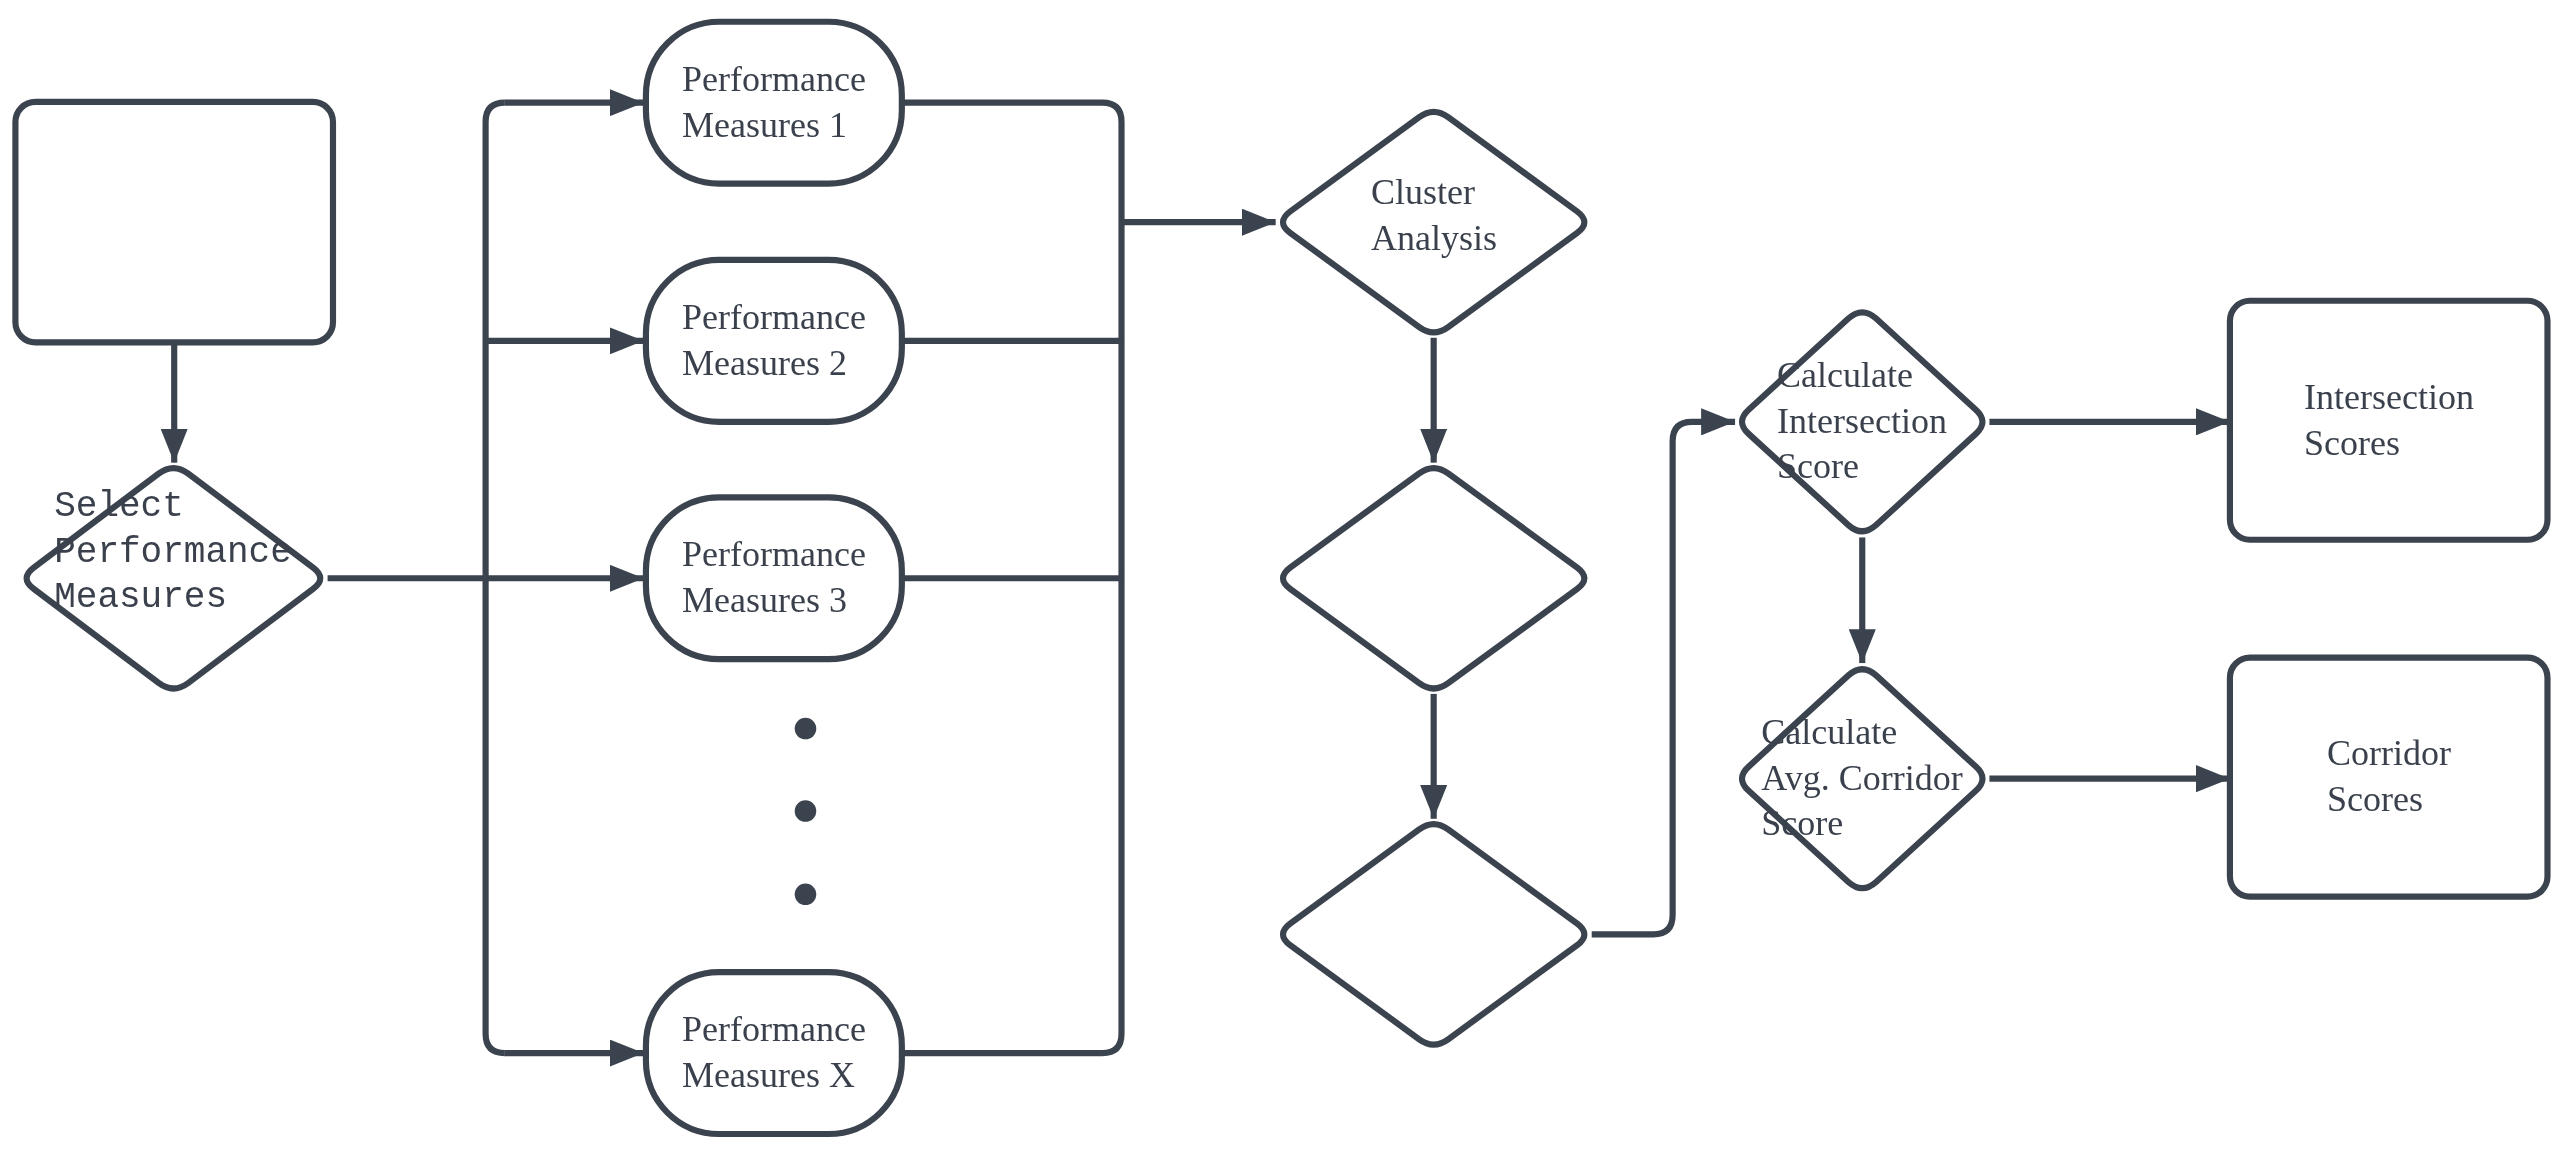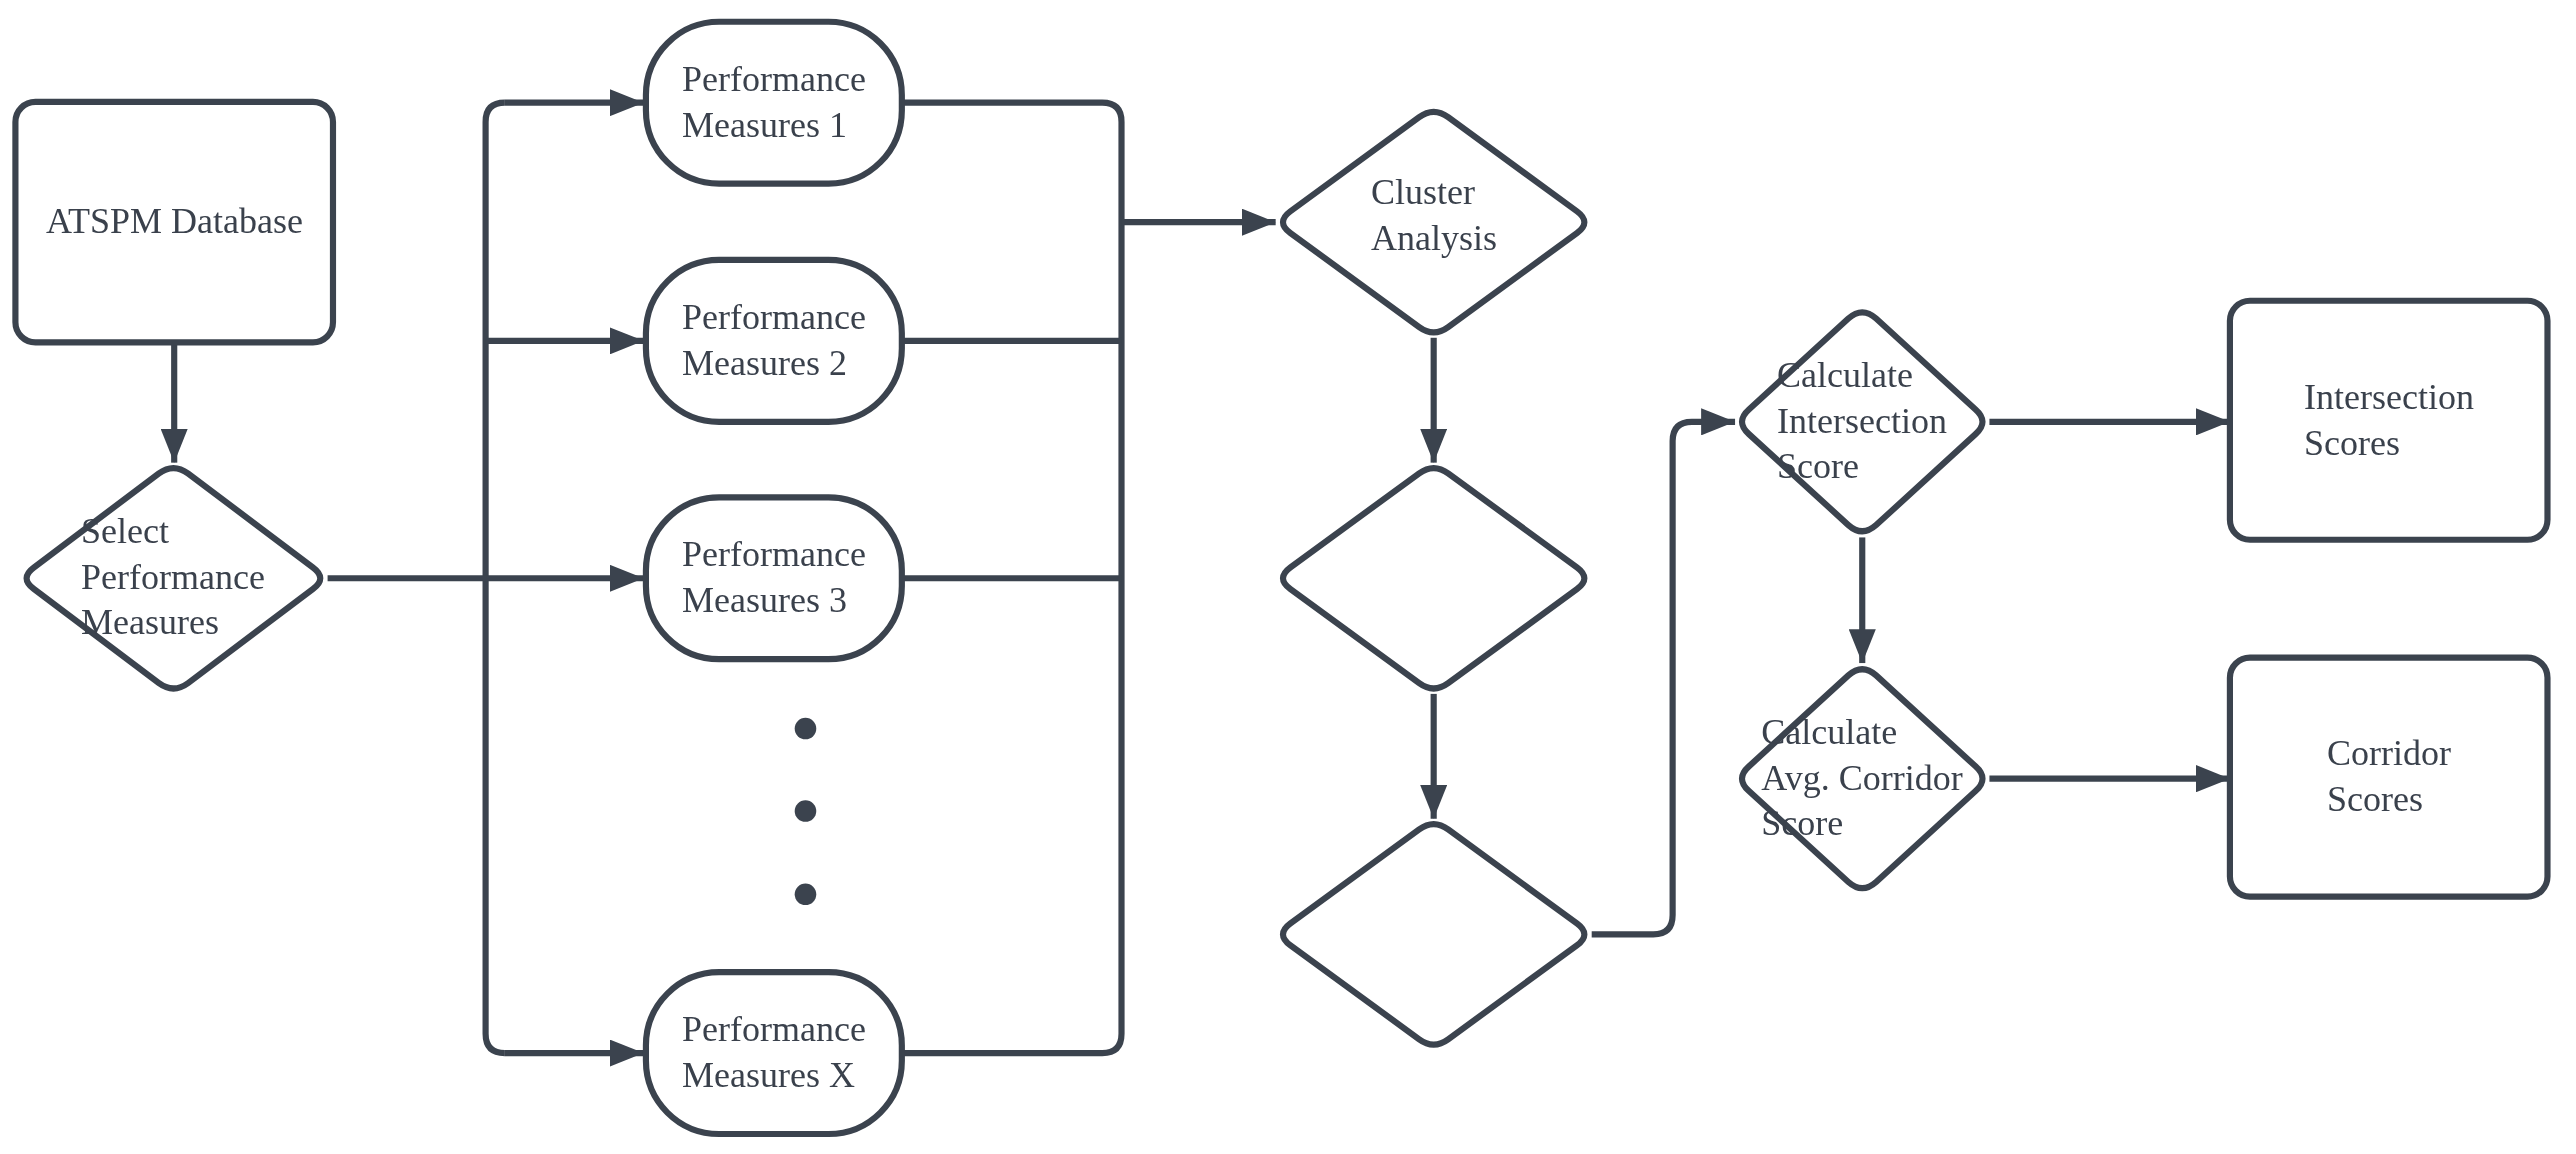--- a/index.html
+++ b/index.html
@@ -83,23 +83,22 @@
     <path class="shape" d="M 1841 614 Q 1860 600 1879 614 L 2046 736 Q 2065 750 2046 764 L 1879 886 Q 1860 900 1841 886 L 1674 764 Q 1655 750 1674 736 Z"></path>
     <path class="shape" d="M 1841 1076 Q 1860 1062 1879 1076 L 2046 1198 Q 2065 1212 2046 1226 L 1879 1348 Q 1860 1362 1841 1348 L 1674 1226 Q 1655 1212 1674 1198 Z"></path>
 
     <path class="shape" d="M 2398 413 Q 2416 397 2434 413 L 2563 531 Q 2581 547 2563 563 L 2434 681 Q 2416 697 2398 681 L 2269 563 Q 2251 547 2269 531 Z"></path>
     <path class="shape" d="M 2398 876 Q 2416 860 2434 876 L 2563 994 Q 2581 1010 2563 1026 L 2434 1144 Q 2416 1160 2398 1144 L 2269 1026 Q 2251 1010 2269 994 Z"></path>
 
     <rect class="shape" x="2893" y="390" width="412" height="310" rx="26"></rect>
     <rect class="shape" x="2893" y="853" width="412" height="310" rx="26"></rect>
   </svg>
 
-  <div class="label" style="left:15.4px;top:102px;width:318px;height:240px;">ATSPM Database</div>
 
-  <div class="label" style="left:19px;top:462px;width:308px;height:231px;">Select
+  <div class="label" style="left:19px;top:437px;width:308px;height:231px;font-family:Liberation Mono, monospace;">Select
 Performance
 Measures</div>
 
   <div class="label" style="left:646px;top:21.6px;width:256px;height:162px;">Performance
 Measures 1</div>
 
   <div class="label" style="left:646px;top:260px;width:256px;height:162px;">Performance
 Measures 2</div>
 
   <div class="label" style="left:646px;top:497px;width:256px;height:162px;">Performance

